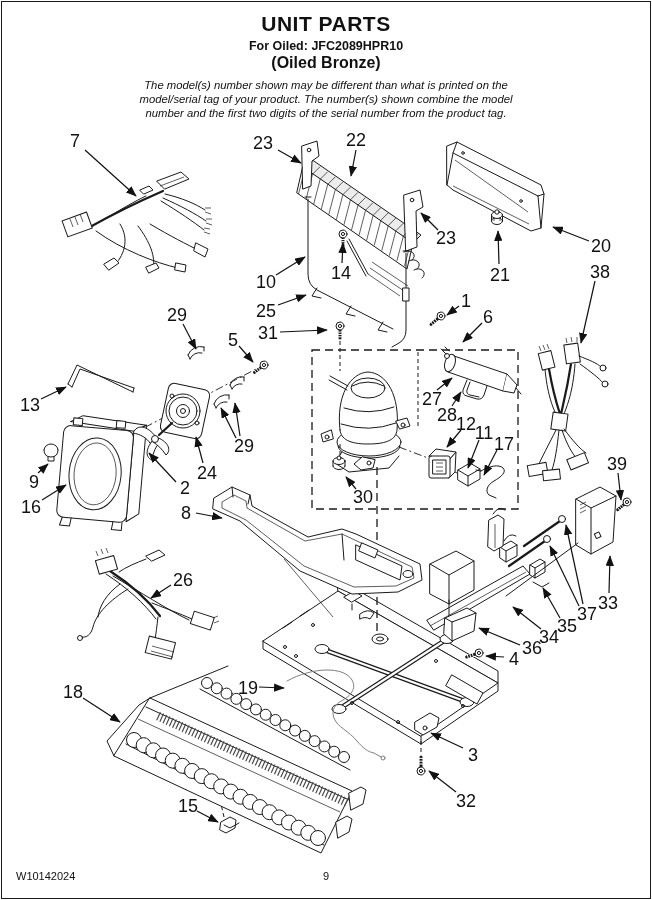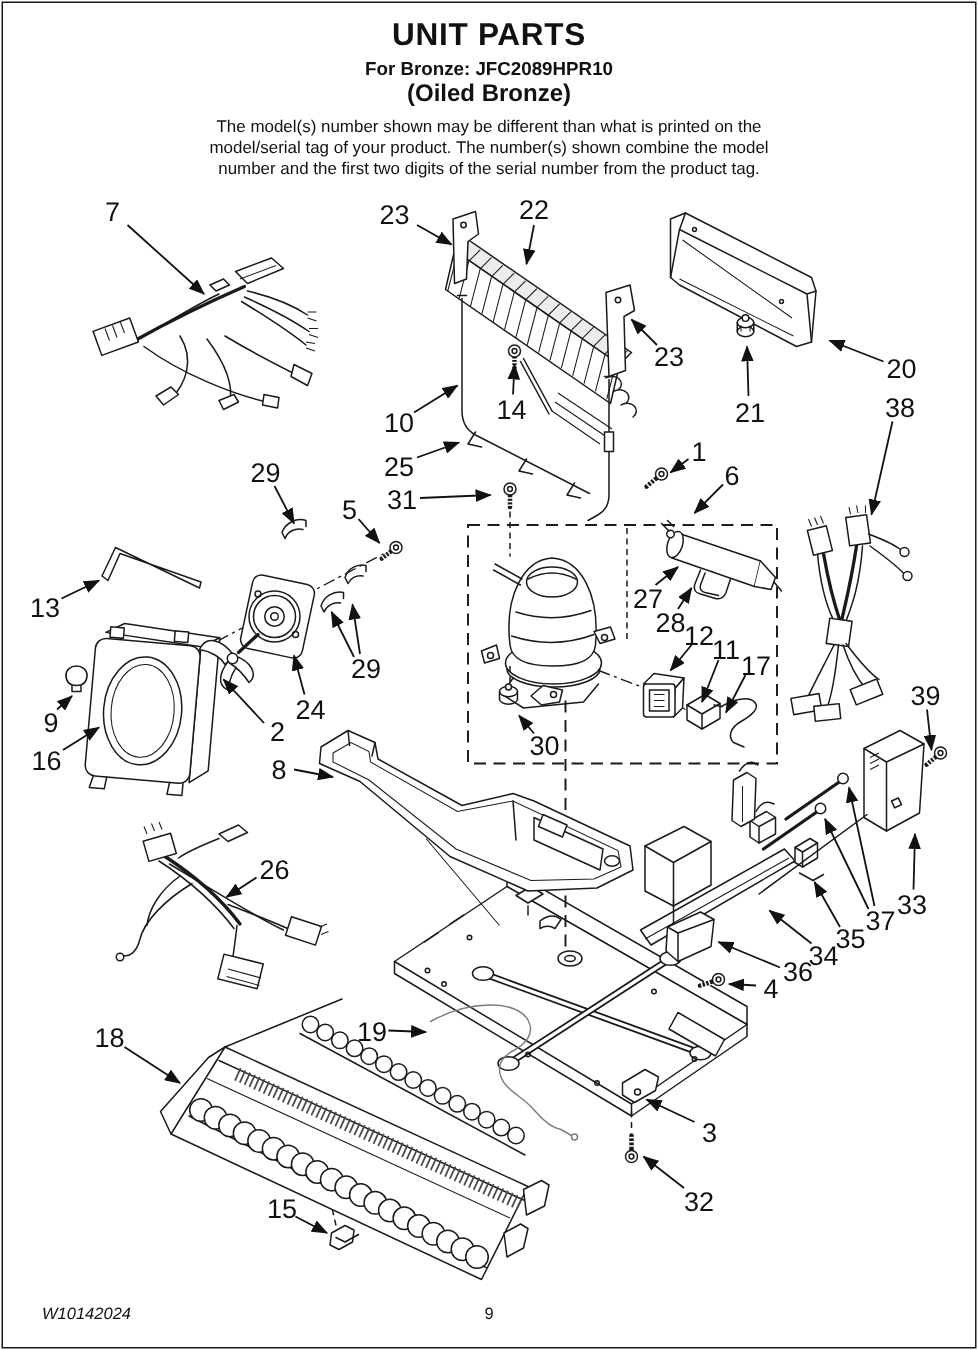--- a/index.html
+++ b/index.html
@@ -3,22 +3,22 @@
 <meta charset="utf-8">
 <style>
   html,body{margin:0;padding:0;background:#fff;}
   .page{position:relative;width:652px;height:900px;background:#fff;overflow:hidden;
         font-family:"Liberation Sans",sans-serif;color:#111;}
   .page-border{position:absolute;inset:1px;border:1.5px solid #1a1a1a;pointer-events:none;}
   .header{position:absolute;top:12px;left:0;right:0;text-align:center;}
   .title{font-size:21px;font-weight:bold;letter-spacing:.5px;}
   .models{font-size:12.5px;font-weight:bold;margin-top:3px;}
   .finish{font-size:16px;font-weight:bold;margin-top:1px;}
-  .disclaimer{font-size:11.3px;line-height:1.24;width:412px;margin:6px auto 0;}
-  .footer-left{position:absolute;left:28px;bottom:18px;font-size:11px;font-style:italic;}
+  .disclaimer{font-size:11.3px;line-height:1.24;width:412px;margin:6px auto 0;font-style:italic;}
+  .footer-left{position:absolute;left:16px;bottom:18px;font-size:11px;}
   .footer-page{position:absolute;left:0;right:0;bottom:18px;text-align:center;font-size:11px;}
   svg{position:absolute;left:0;top:0;}
   .ln{stroke:#1a1a1a;stroke-width:1;fill:none;stroke-linecap:round;stroke-linejoin:round;}
   .thin{stroke:#1a1a1a;stroke-width:.7;fill:none;}
   .fw{fill:#fff;}
   .fg{fill:#ececec;}
   .w2{stroke:#1a1a1a;stroke-width:2.2;fill:none;stroke-linecap:round;}
   .dashed{stroke:#1a1a1a;stroke-width:1.3;fill:none;stroke-dasharray:8 5;}
   .dash2{stroke:#1a1a1a;stroke-width:1;fill:none;stroke-dasharray:4 3;}
   .dashdot{stroke:#1a1a1a;stroke-width:.9;fill:none;stroke-dasharray:8 3 2 3;}
@@ -33,21 +33,21 @@
                text-anchor:middle;dominant-baseline:central;}
 </style>
 </head>
 <body>
 
 <div class="page">
   <div class="page-border"></div>
 
   <div class="header">
     <div class="title">UNIT PARTS</div>
-    <div class="models">For Bronze: JFC2089HPR10</div>
+    <div class="models">For Oiled: JFC2089HPR10</div>
     <div class="finish">(Oiled Bronze)</div>
     <div class="disclaimer">The model(s) number shown may be different than what is printed on the model/serial tag of your product. The number(s) shown combine the model number and the first two digits of the serial number from the product tag.</div>
   </div>
 
   <svg id="diagram-svg" width="652" height="900" viewBox="0 0 652 900">
     <defs>
       <marker id="arrowhead" markerWidth="9" markerHeight="7" refX="8.3" refY="3.5" orient="auto">
         <path d="M0,0 L9,3.5 L0,7 Z" fill="#111"></path>
       </marker>
     </defs>

